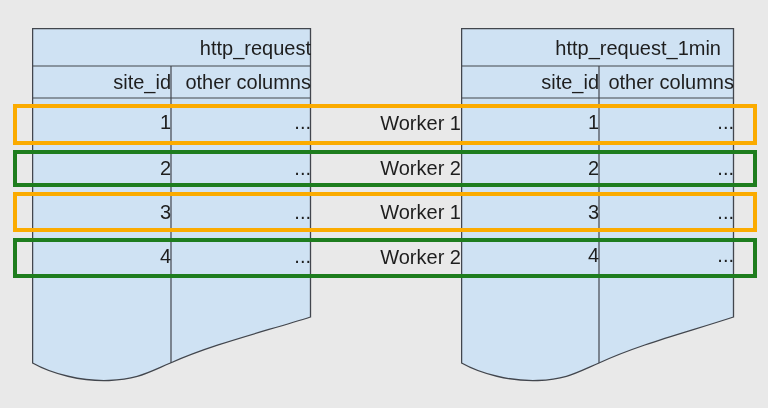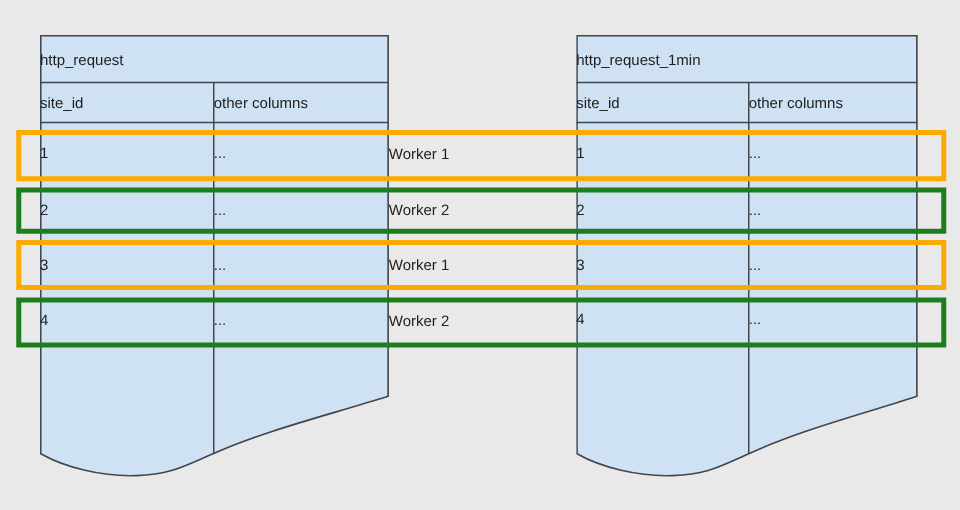--- a/index.html
+++ b/index.html
@@ -32,22 +32,22 @@
     position:absolute;
     left:13px;width:744px;
     box-sizing:border-box;
     background:transparent;
   }
   .hl-orange{border:4px solid var(--worker1-highlight);}
   .hl-green{border:4px solid var(--worker2-highlight);}
   .lbl{
     position:absolute;
     height:26px;line-height:26px;
-    text-align:left;
-    font-size:12px;
+    text-align:right;
+    font-size:20px;
     color:var(--text-color);
     white-space:nowrap;
   }
 </style>
 </head>
 <body>
 
 <div class="stage">
 
   <svg class="table-shape" style="left:32px" width="280" height="358" viewBox="0 0 280 358">

